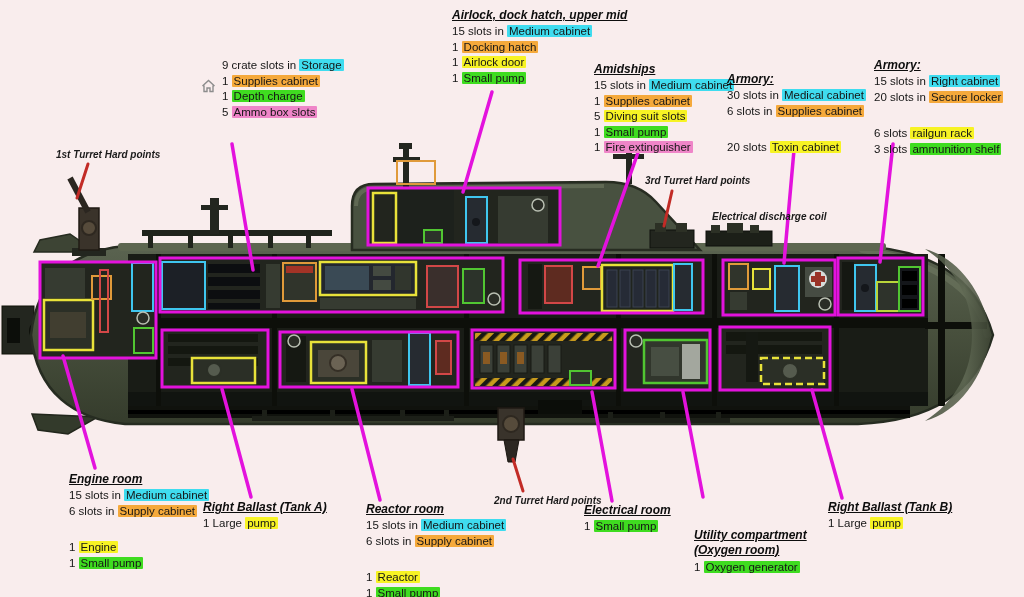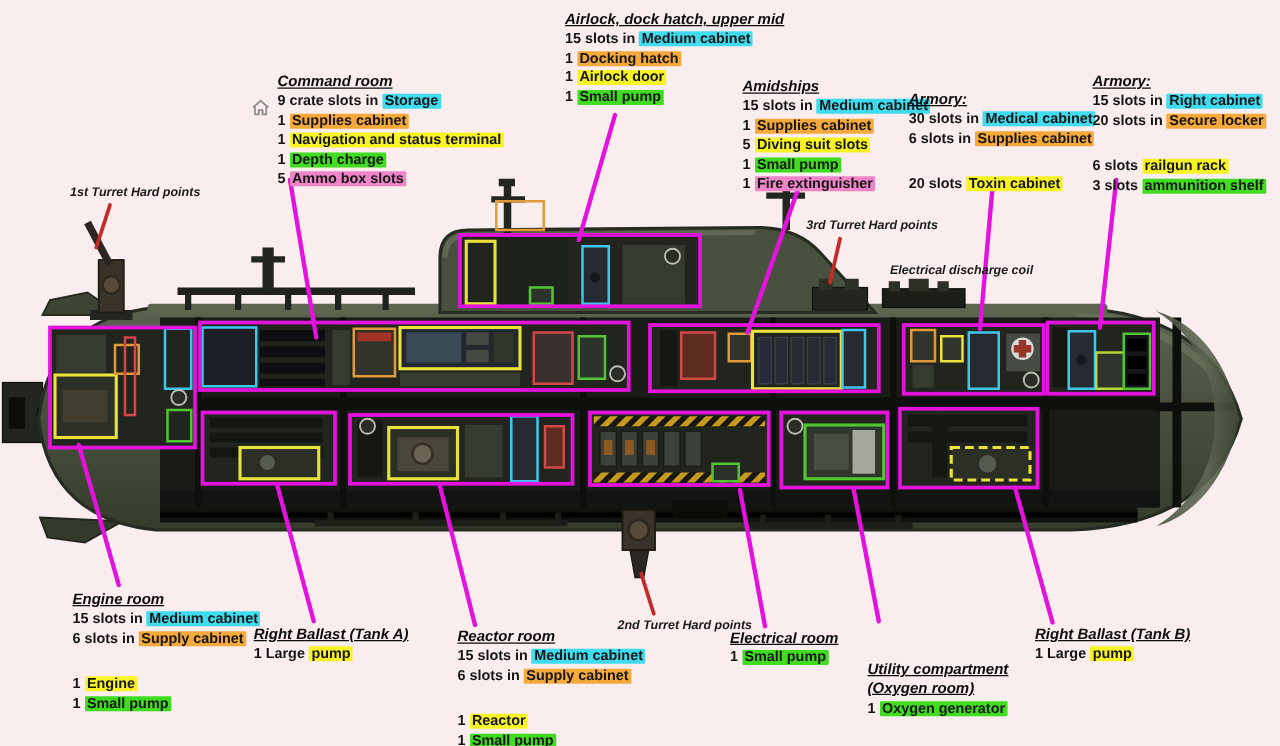--- a/index.html
+++ b/index.html
@@ -13,21 +13,21 @@
     font-family:"Liberation Sans", sans-serif;color:#111;
   }
   svg{position:absolute;left:0;top:0;}
   .lbl{position:absolute;z-index:5;}
   .lbl h3{
     margin:0 0 2px 0;font-size:12px;font-weight:bold;font-style:italic;
     text-decoration:underline;white-space:nowrap;color:#0d0d0d;
   }
   .lbl.wrap h3{white-space:normal;line-height:15px;margin-top:28px;}
   .lbl ul{list-style:none;margin:0;padding:0;}
-  .lbl li{font-size:11.5px;font-weight:bold;line-height:15.5px;white-space:nowrap;color:#151515;}
+  .lbl li{font-size:11.5px;font-weight:normal;line-height:15.5px;white-space:nowrap;color:#151515;}
   .lbl li.gap{margin-top:21px;}
   .hl{padding:0 2px;border-radius:1px;}
   .hl-cyan{background:var(--cyan);}
   .hl-orange{background:var(--orange);}
   .hl-yellow{background:var(--yellow);}
   .hl-green{background:var(--green);}
   .hl-pink{background:var(--pink);}
   .pointer-note{
     position:absolute;z-index:5;font-size:10px;font-weight:bold;font-style:italic;
     white-space:nowrap;color:#1a1a1a;
@@ -344,25 +344,23 @@
     <line class="lead-red" x1="513" y1="459" x2="523" y2="491"></line>
   </g>
 </svg>
 
 <div class="lbl" style="left:222px;top:58px">
   <span class="home-ic">
     <svg width="15" height="14" viewBox="0 0 15 14">
         <path d="M1.5,7 L7.5,1.5 L13.5,7 M3,6.5 V12.5 H6 V9 H9 V12.5 H12 V6.5" fill="none" stroke="#8d8d8d" stroke-width="1.4"></path>
       </svg>
   </span>
-  <h3>Command room</h3>
   <ul>
       <li><span>9 crate slots in </span><span class="hl hl-cyan">Storage</span></li>
       <li><span>1 </span><span class="hl hl-orange">Supplies cabinet</span></li>
-      <li><span>1 </span><span class="hl hl-yellow">Navigation and status terminal</span></li>
       <li><span>1 </span><span class="hl hl-green">Depth charge</span></li>
       <li><span>5 </span><span class="hl hl-pink">Ammo box slots</span></li>
     </ul>
 </div>
 
 <div class="lbl" style="left:452px;top:8px">
   <h3>Airlock, dock hatch, upper mid</h3>
   <ul>
       <li><span>15 slots in </span><span class="hl hl-cyan">Medium cabinet</span></li>
       <li><span>1 </span><span class="hl hl-orange">Docking hatch</span></li>
@@ -394,21 +392,21 @@
 <div class="lbl" style="left:874px;top:58px">
   <h3>Armory:</h3>
   <ul>
       <li><span>15 slots in </span><span class="hl hl-cyan">Right cabinet</span></li>
       <li><span>20 slots in </span><span class="hl hl-orange">Secure locker</span></li>
       <li class="gap"><span>6 slots </span><span class="hl hl-yellow">railgun rack</span></li>
       <li><span>3 slots </span><span class="hl hl-green">ammunition shelf</span></li>
     </ul>
 </div>
 
-<div class="lbl" style="left:58px;top:472px">
+<div class="lbl" style="left:69px;top:472px">
   <h3>Engine room</h3>
   <ul>
       <li><span>15 slots in </span><span class="hl hl-cyan">Medium cabinet</span></li>
       <li><span>6 slots in </span><span class="hl hl-orange">Supply cabinet</span></li>
       <li class="gap"><span>1 </span><span class="hl hl-yellow">Engine</span></li>
       <li><span>1 </span><span class="hl hl-green">Small pump</span></li>
     </ul>
 </div>
 
 <div class="lbl" style="left:203px;top:500px">

